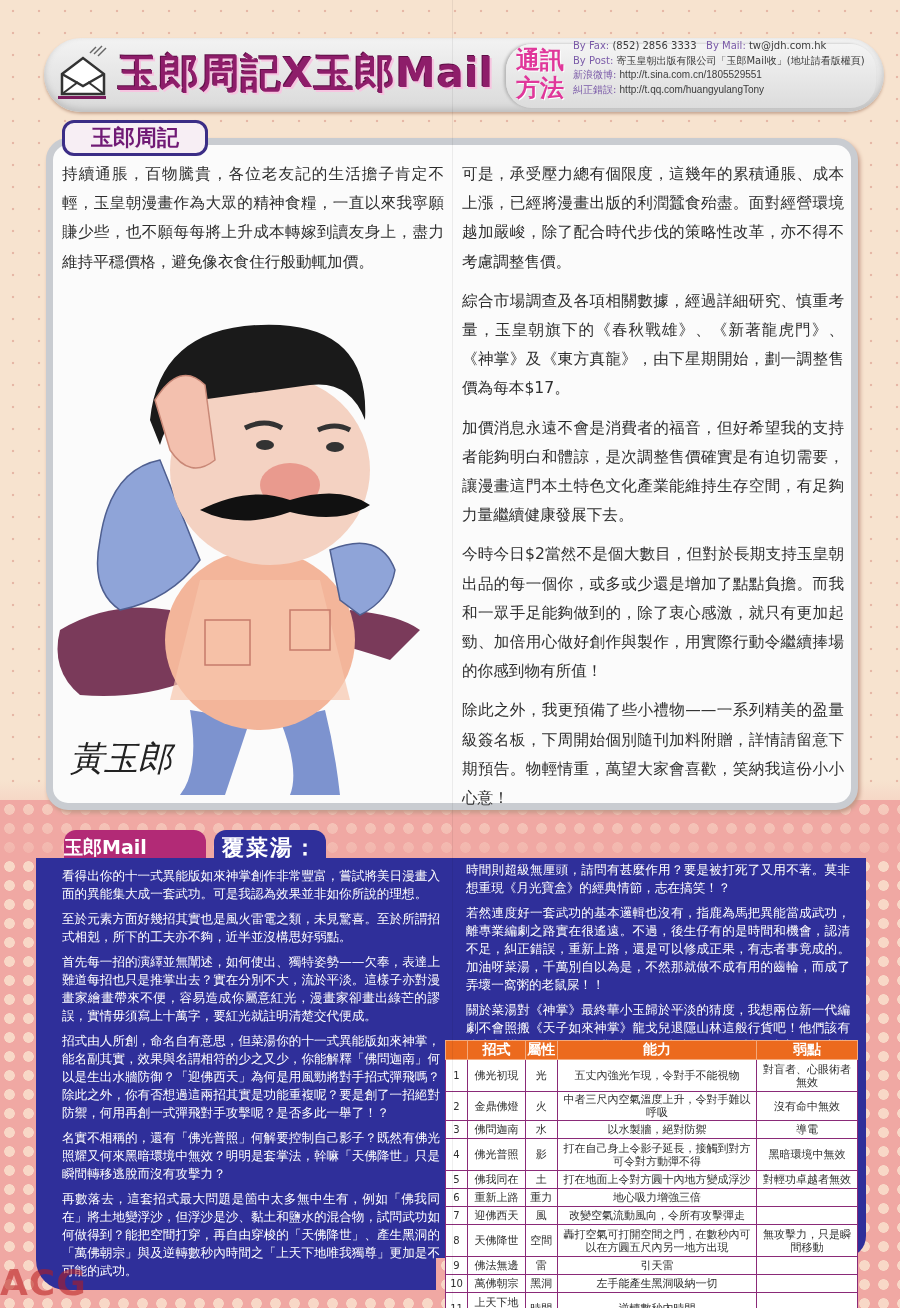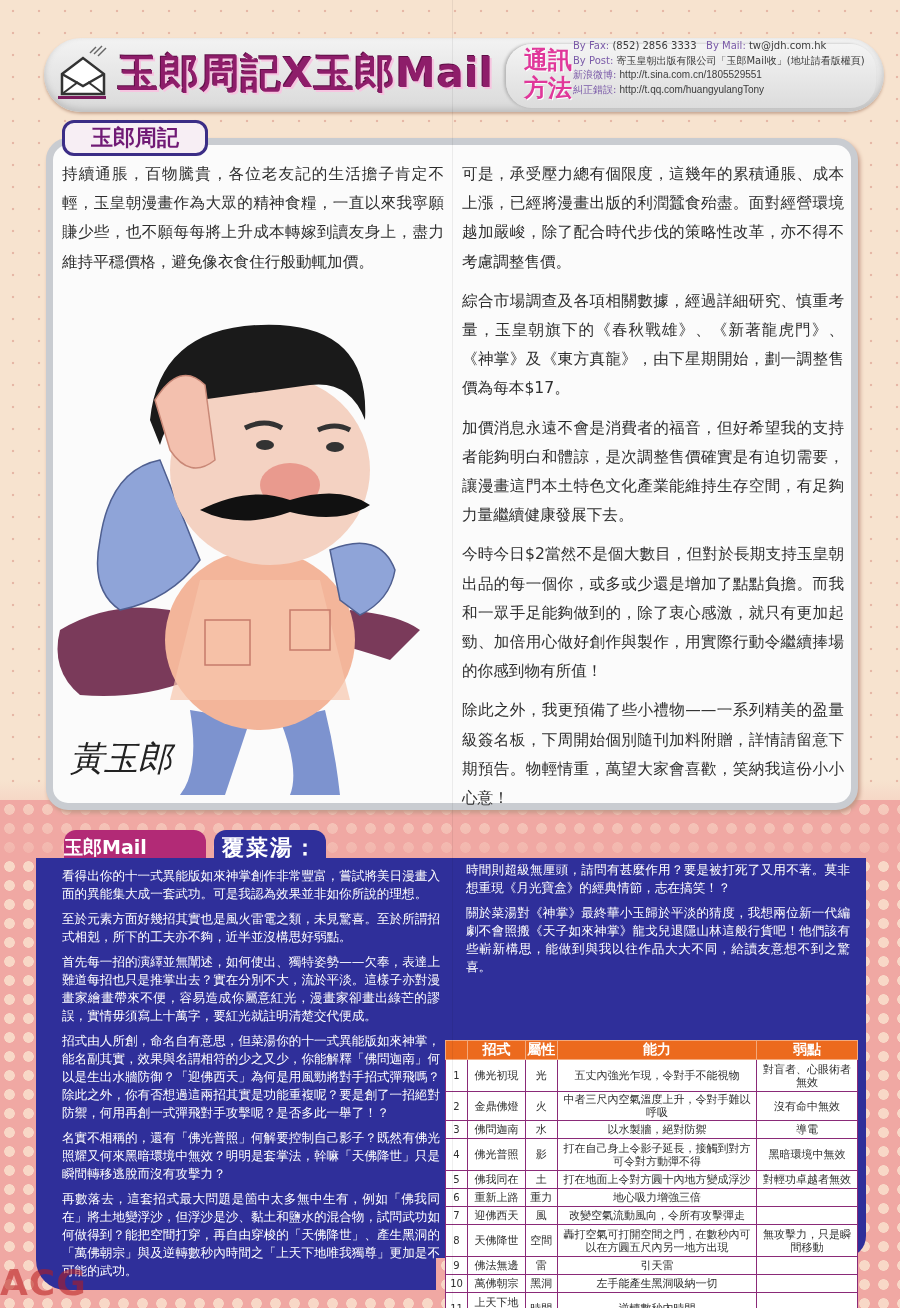--- a/index.html
+++ b/index.html
@@ -43,21 +43,20 @@
   .envelope-icon { position: absolute; left: 56px; top: 44px; width: 54px; height: 56px; }
   .contact-box {
     position: absolute; left: 506px; top: 44px; width: 370px; height: 64px;
     border-radius: 26px; background: linear-gradient(#f4f4f4,#dcdcdc);
     box-shadow: -2px 0 3px #b5b5b5;
   }
   .contact-label {
     position: absolute; left: 516px; top: 46px; width: 56px;
     font-weight: bold; font-size: 24px; line-height: 28px; color: #e0379a;
     text-shadow: 1px 1px 0 #fff;
-    text-align: right;
   }
   .contact-lines {
     position: absolute; left: 573px; top: 39px; width: 310px;
     font-size: 10px; line-height: 14.6px; color: #3b3b3b; white-space: nowrap;
   }
   .contact-lines .k { color: #7a5aa8; }
   .contact-lines .m { font-family: Liberation Sans, sans-serif; font-size: 10px; }
 
   
   .diary-panel {
@@ -241,20 +240,21 @@
   <p>看得出你的十一式異能版如來神掌創作非常豐富，嘗試將美日漫畫入面的異能集大成一套武功。可是我認為效果並非如你所說的理想。</p>
   <p>至於元素方面好幾招其實也是風火雷電之類，未見驚喜。至於所謂招式相剋，所下的工夫亦不夠，近半並沒構思好弱點。</p>
   <p>首先每一招的演繹並無闡述，如何使出、獨特姿勢——欠奉，表達上難道每招也只是推掌出去？實在分別不大，流於平淡。這樣子亦對漫畫家繪畫帶來不便，容易造成你屬意紅光，漫畫家卻畫出綠芒的謬誤，實情毋須寫上十萬字，要紅光就註明清楚交代便成。</p>
   <p>招式由人所創，命名自有意思，但菜湯你的十一式異能版如來神掌，能名副其實，效果與名謂相符的少之又少，你能解釋「佛問迦南」何以是生出水牆防御？「迎佛西天」為何是用風勁將對手招式彈飛嗎？除此之外，你有否想過這兩招其實是功能重複呢？要是創了一招絕對防禦，何用再創一式彈飛對手攻擊呢？是否多此一舉了！？</p>
   <p>名實不相稱的，還有「佛光普照」何解要控制自己影子？既然有佛光照耀又何來黑暗環境中無效？明明是套掌法，幹嘛「天佛降世」只是瞬間轉移逃脫而沒有攻擊力？</p>
   <p>再數落去，這套招式最大問題是箇中太多無中生有，例如「佛我同在」將土地變浮沙，但浮沙是沙、黏土和鹽水的混合物，試問武功如何做得到？能把空間打穿，再自由穿梭的「天佛降世」、產生黑洞的「萬佛朝宗」與及逆轉數秒內時間之「上天下地唯我獨尊」更加是不可能的武功。</p>
 
 </div>
 <div class="mail-text mail-right">
   <p>時間則超級無厘頭，請問有甚麼作用？要是被打死了又用不著。莫非想重現《月光寶盒》的經典情節，志在搞笑！？</p>
+  <p>若然連度好一套武功的基本邏輯也沒有，指鹿為馬把異能當成武功，離專業編劇之路實在很遙遠。不過，後生仔有的是時間和機會，認清不足，糾正錯誤，重新上路，還是可以修成正果，有志者事竟成的。加油呀菜湯，千萬別自以為是，不然那就做不成有用的齒輪，而成了弄壞一窩粥的老鼠屎！！</p>
   <p>關於菜湯對《神掌》最終華小玉歸於平淡的猜度，我想兩位新一代編劇不會照搬《天子如來神掌》龍戈兒退隱山林這般行貨吧！他們該有些嶄新構思，能做到與我以往作品大大不同，給讀友意想不到之驚喜。</p>
 </div>
 
 <table class="moves-table">
   <thead>
     <tr>
       <th></th>
       <th>招式</th>
       <th>屬性</th>
       <th>能力</th>

